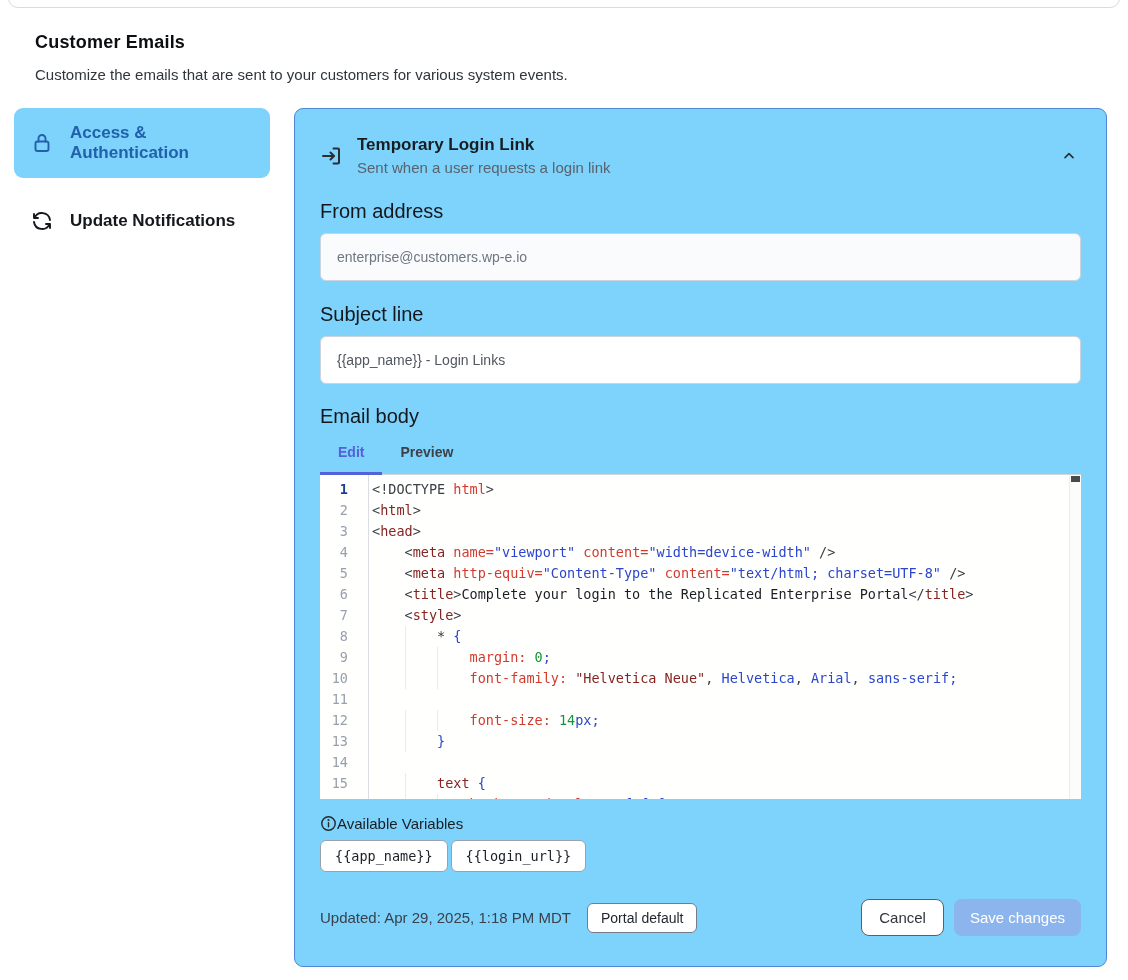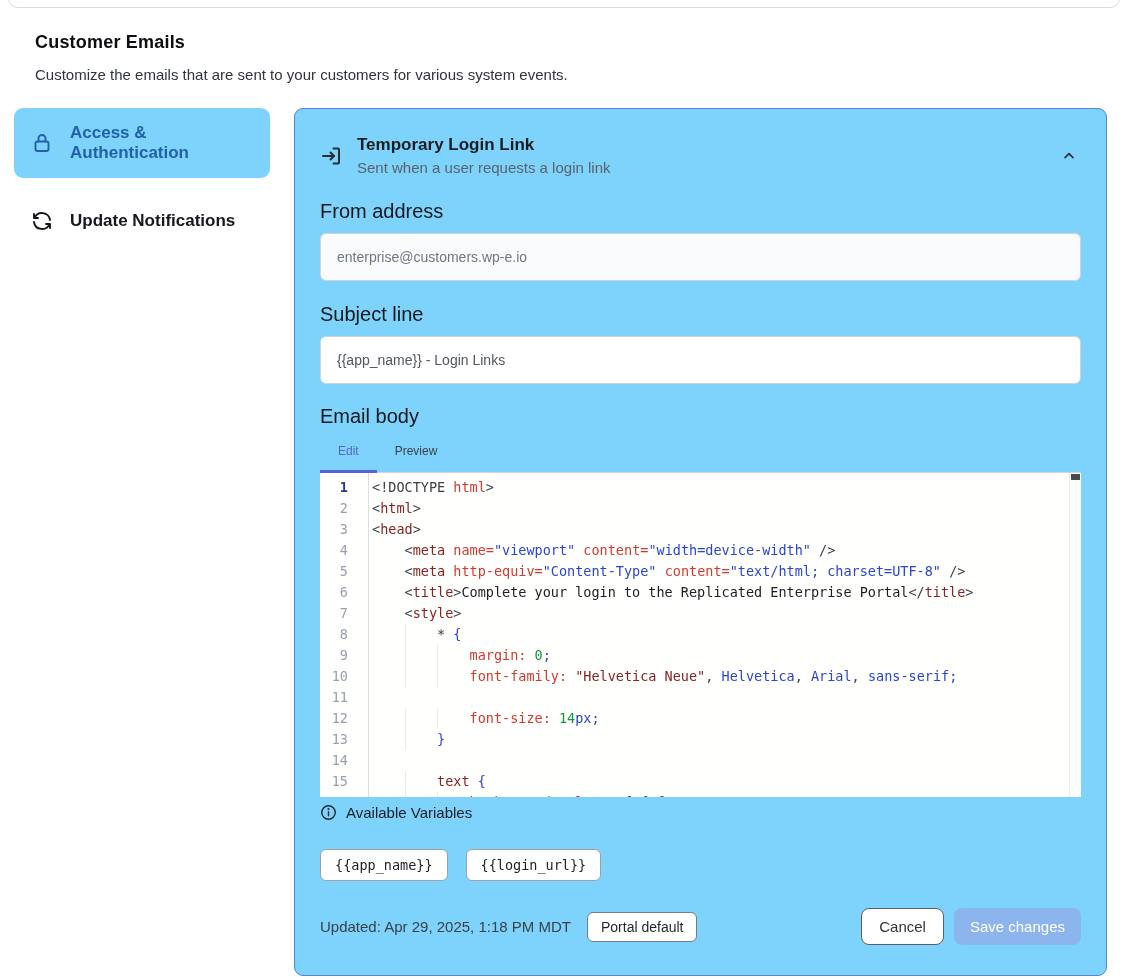--- a/index.html
+++ b/index.html
@@ -40,21 +40,21 @@
 
   .field-label { font-size:20px; color:#14171c; margin-bottom:10px; }
   .text-input { width:100%; height:48px; border:1px solid #cdd3dc; border-radius:6px;
     padding:0 16px; font-family:"Liberation Sans",sans-serif; font-size:14px; outline:none; }
   .from-input { background:#fafbfd; color:#6e7680; margin-bottom:22px; }
   .subject-input { background:#ffffff; color:#50575f; margin-bottom:21px; }
 
   
   .tabbar { display:flex; margin-top:16px; border-bottom:1px solid #d2d4d8; position:relative; }
   .tab { background:none; border:none; cursor:pointer; padding:0 18px 14px 18px;
-    font-family:"Liberation Sans",sans-serif; font-size:12px; font-weight:400; color:#3c4148; position:relative; }
+    font-family:"Liberation Sans",sans-serif; font-size:14px; font-weight:700; color:#3c4148; position:relative; }
   .tab.active { color:#5561d8; }
   .tab.active::after { content:""; position:absolute; left:0; right:0; bottom:-1px; height:3px; background:#5561d8; }
 
   
   .editor { position:relative; height:324px; background:#fffffe; overflow:hidden; }
   .gutter-line { position:absolute; left:48px; top:0; bottom:0; width:1px; background:#dadde2; }
   .cm-line { display:flex; white-space:pre;
     font-family:"DejaVu Sans Mono",monospace; font-size:13.5px; line-height:21px; }
   .cm-lines { padding-top:4px; }
   .ln { width:48px; flex:none; text-align:right; padding-right:20px; color:#98a0ac; }
@@ -67,24 +67,24 @@
   .tk-str { color:#2b46cc; }
   .tk-num { color:#18953c; }
   .tk-pun { color:#3b4046; }
   .tk-text { color:#1b1e23; }
   .tk-brace { color:#2b46cc; }
   .sb-track { position:absolute; top:1px; right:0; bottom:0; width:12px;
     background:#fcfcfb; border-left:1px solid #ececec; }
   .sb-thumb { position:absolute; top:0; left:1px; right:1px; height:6px; background:#474b50; cursor:pointer; }
 
   
-  .vars-row { display:flex; align-items:center; gap:9px; margin-top:7px; color:#1a1e24; }
+  .vars-row { display:flex; align-items:center; margin-top:16px; color:#1a1e24; }
   .vars-row .icn { width:17px; height:17px; display:flex; color:#24282e; }
   .vars-label { font-size:15px; }
-  .chips { display:flex; gap:18px; margin-top:28px; }
+  .chips { display:flex; gap:3px; margin-top:8px; }
   .chip { background:#fff; border:1px solid #9ba1aa; border-radius:6px; padding:7px 14px;
     font-family:"DejaVu Sans Mono",monospace; font-size:13.5px; color:#1b1f26; cursor:pointer; }
 
   
   .footer { display:flex; align-items:center; margin-top:27px; }
   .updated { font-size:15px; color:#3a414a; }
   .btn { cursor:pointer; font-family:"Liberation Sans",sans-serif; background:#fff; }
   .btn-restore { margin-left:16px; padding:6px 13px; font-size:14px; color:#1f242b;
     border:1px solid #767c85; border-radius:6px; }
   .btn-cancel { margin-left:auto; padding:9px 17px; font-size:15px; color:#30343b;

